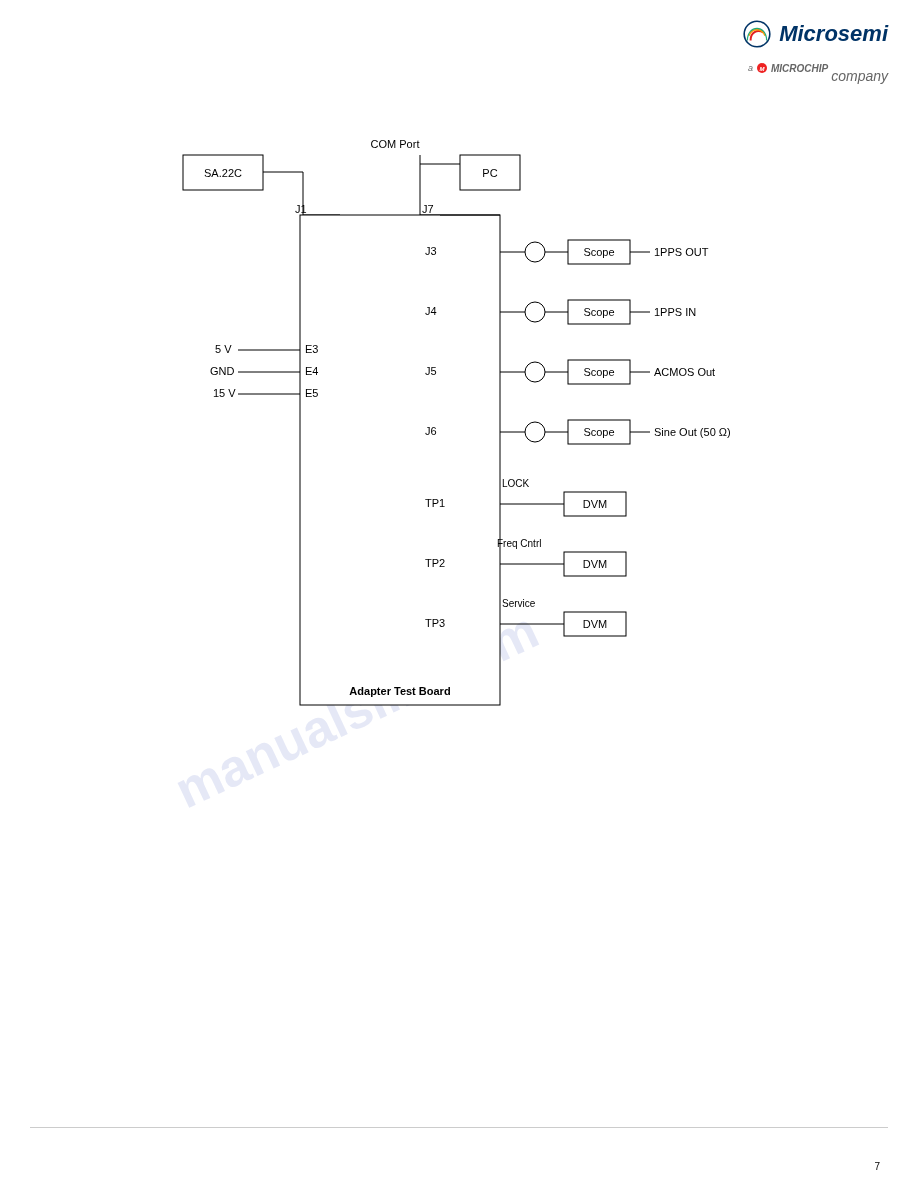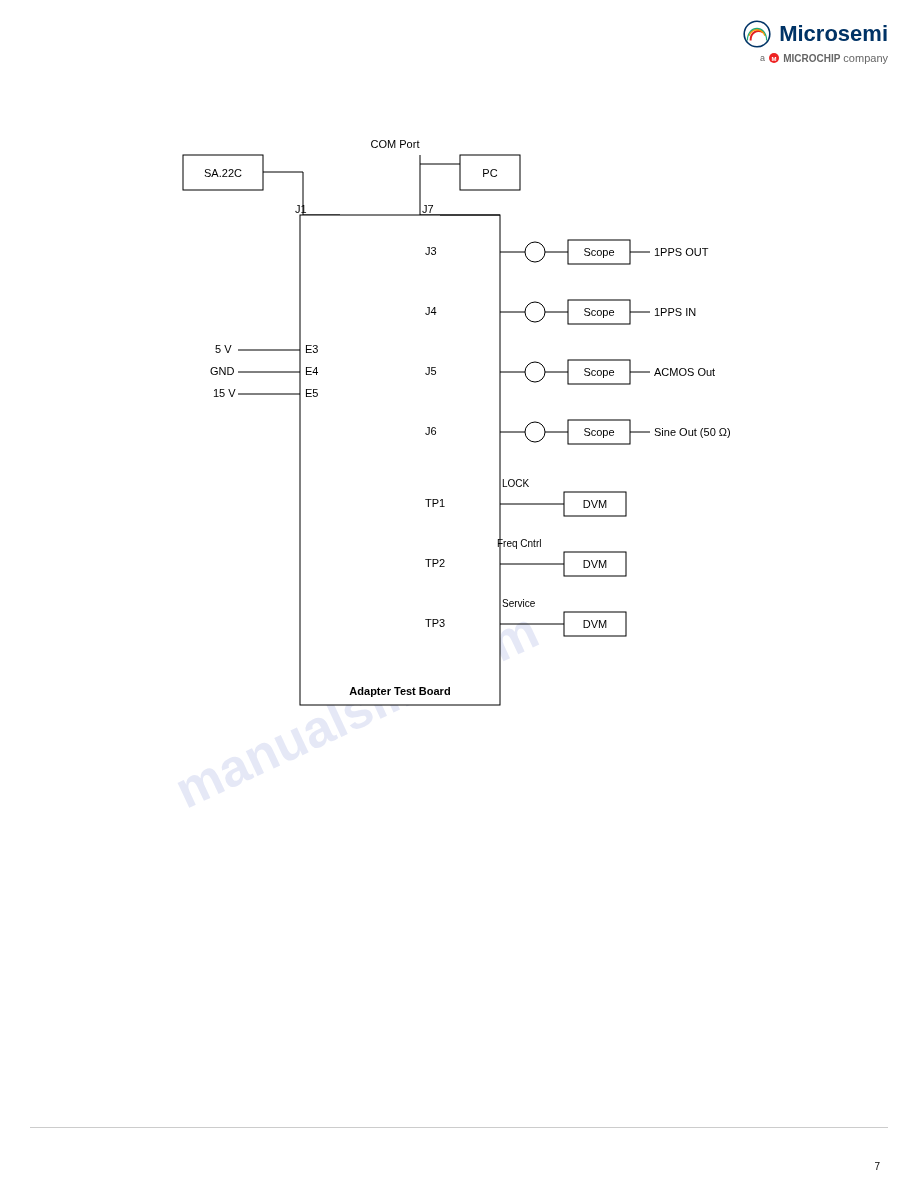--- a/index.html
+++ b/index.html
@@ -14,20 +14,21 @@
     }
 
     
     #header {
       position: absolute;
       top: 18px;
       right: 30px;
       display: flex;
       flex-direction: column;
       align-items: flex-end;
+      font-style: italic;
     }
     .logo-microsemi {
       display: flex;
       align-items: center;
       gap: 6px;
     }
     .logo-icon {
       width: 32px;
       height: 32px;
     }
@@ -87,21 +88,21 @@
     </svg>
     <span style="font-size:22px;font-weight:bold;color:#003366;">Microsemi</span>
   </div>
   <div class="logo-subtext">
     <span style="font-size:9px;color:#666;">a</span>
     <svg width="12" height="12" viewBox="0 0 12 12">
       <circle cx="6" cy="6" r="5" fill="#e22"></circle>
       <text x="6" y="9" text-anchor="middle" font-size="6" fill="white" font-weight="bold">M</text>
     </svg>
     <span style="font-size:10px;color:#666;font-weight:bold;">MICROCHIP</span>
-    <span style="font-size:11px;color:#666;">company</span>
+    <span style="font-size:14px;color:#666;margin-top:16px;">company</span>
   </div>
 </div>
 
 <div id="watermark">
   <span>manualslib.com</span>
 </div>
 
 <div id="bottom-line"></div>
 
 <svg id="svg-overlay">

